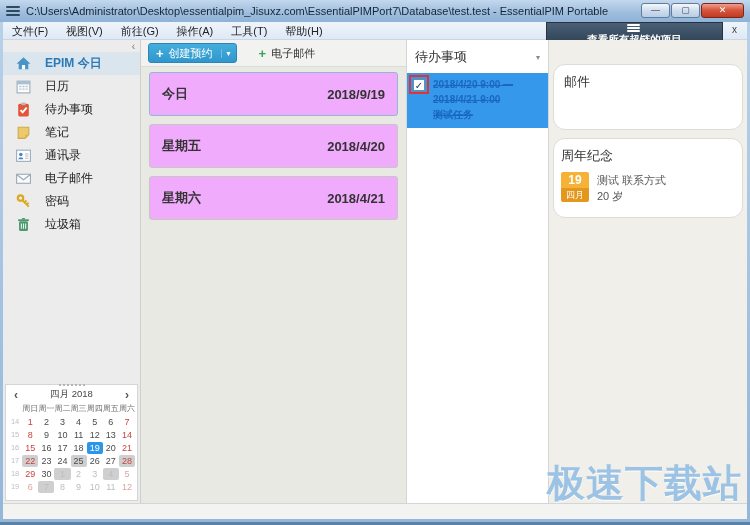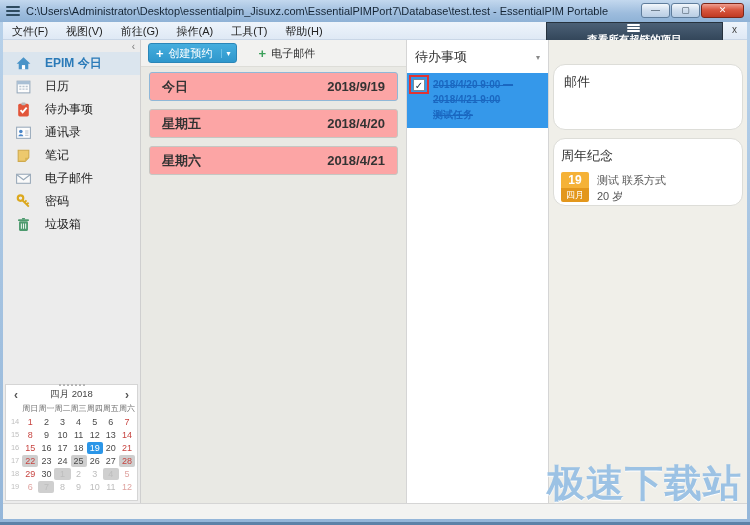--- a/index.html
+++ b/index.html
@@ -75,21 +75,21 @@
   .btn-appt{ display:flex; align-items:center; height:20px;
     background:linear-gradient(#45aede,#2f97cc); border:1px solid #2a86b8;
     border-radius:3px; color:#fff; font-size:11px; }
   .btn-appt .seg-main{ display:flex; align-items:center; padding:0 8px 0 7px; }
   .btn-appt .plus{ font-weight:bold; font-size:13px; margin-right:5px; }
   .btn-appt .seg-drop{ border-left:1px solid #6cc0e6; padding:0 5px; font-size:8px; }
   .btn-task{ display:flex; align-items:center; height:20px; margin-left:14px;
     padding:0 8px; color:#333; font-size:11px; }
   .btn-task .plus{ color:#3ba05a; font-weight:bold; font-size:13px; margin-right:5px; }
   .day-cards{ position:absolute; top:32px; left:8px; right:8px; }
-  .day-card{ height:29px; background:#fca5a5; border:1px solid #c6c6c2; border-radius:3px;
+  .day-card{ height:44px; background:#f0abfc; border:1px solid #c6c6c2; border-radius:3px;
     margin-bottom:8px; display:flex; align-items:center; justify-content:space-between;
     padding:0 12px; }
   .day-card.today{ border-color:#8fb8d8; }
   .day-label,.day-date{ font-size:13px; font-weight:bold; color:#333; }
   
   .todo{ position:absolute; left:403px; top:0; width:142px; bottom:0;
     background:#fff; border-left:1px solid #d5d5d5; }
   .todo-header{ display:flex; align-items:center; padding:8px 8px 4px; }
   .todo-title{ flex:1; font-size:13px; color:#333; }
   .todo-caret{ font-size:8px; color:#888; }
@@ -101,21 +101,21 @@
     background:#fff; border:1px solid #7a8a9a; font-size:10px; line-height:11px;
     text-align:center; color:#234; font-weight:bold; }
   .annotation{ position:absolute; left:2px; top:2px; width:20px; height:19px;
     border:2px solid #e03434; }
   
   .rightp{ position:absolute; left:545px; top:0; right:0; bottom:0;
     background:#f0efe9; border-left:1px solid #d5d5d5; }
   .rcard{ position:absolute; left:4px; right:4px; background:#fff;
     border:1px solid #ddddd8; border-radius:12px; padding:8px 10px; }
   .rcard.mail{ top:24px; height:66px; }
-  .rcard.anniv{ top:98px; height:68px;padding-left:7px; }
+  .rcard.anniv{ top:98px; height:80px;padding-left:7px; }
   .rcard-title{ font-size:13px; color:#333; }
   .anniv-row{ display:flex; margin-top:7px; }
   .date-badge{ width:28px; height:30px; border-radius:2px; overflow:hidden;
     text-align:center; flex:0 0 auto; }
   .date-badge .bd{ background:#f5b237; color:#fff; font-size:12px; font-weight:bold;
     height:16px; line-height:16px; }
   .date-badge .bm{ background:#e3971c; color:#fff; font-size:9px; height:14px; line-height:14px; }
   .anniv-info{ margin-left:8px; font-size:11px; color:#555; line-height:16px; }
   
   .statusbar{ position:absolute; left:3px; right:3px; bottom:6px; height:16px;
@@ -187,33 +187,33 @@
           <div class="side-item">
             <span class="sicon"><svg width="17" height="17" viewBox="0 0 16 16">
                 <rect x="3" y="2.5" width="10" height="12" rx="1.5" fill="#e2553a"></rect>
                 <rect x="6" y="1.5" width="4" height="2.5" rx="1" fill="#b8b8b8"></rect>
                 <path d="M5.2 8.5 l2 2.2 L11 6.2" stroke="#fff" stroke-width="1.8" fill="none"></path>
               </svg></span>
             <span class="slabel">待办事项</span>
           </div>
           <div class="side-item">
             <span class="sicon"><svg width="17" height="17" viewBox="0 0 16 16">
+                <path d="M3 3 h10 v7 l-3.5 3.5 H3 Z" fill="#edc96d" stroke="#cfa94c"></path>
+                <path d="M13 10 l-3.5 0 0 3.5 Z" fill="#d9b453"></path>
+              </svg></span>
+            <span class="slabel">笔记</span>
+          </div>
+          <div class="side-item">
+            <span class="sicon"><svg width="17" height="17" viewBox="0 0 16 16">
                 <rect x="1.5" y="3" width="13" height="10.5" fill="#fdfdfd" stroke="#99aabb"></rect>
                 <circle cx="5.5" cy="7" r="1.7" fill="#4a86c8"></circle>
                 <path d="M3.2 11.5 c0-2.6 4.6-2.6 4.6 0 Z" fill="#4a86c8"></path>
                 <path d="M9.5 6.5h3.2M9.5 8.5h3.2M9.5 10.5h3.2" stroke="#b5bec8" stroke-width="1"></path>
               </svg></span>
             <span class="slabel">通讯录</span>
-          </div>
-          <div class="side-item">
-            <span class="sicon"><svg width="17" height="17" viewBox="0 0 16 16">
-                <path d="M3 3 h10 v7 l-3.5 3.5 H3 Z" fill="#edc96d" stroke="#cfa94c"></path>
-                <path d="M13 10 l-3.5 0 0 3.5 Z" fill="#d9b453"></path>
-              </svg></span>
-            <span class="slabel">笔记</span>
           </div>
           <div class="side-item">
             <span class="sicon"><svg width="17" height="17" viewBox="0 0 16 16">
                 <rect x="1.5" y="4" width="13" height="8.5" fill="#fafafa" stroke="#98a8b8"></rect>
                 <path d="M1.5 4.2 L8 9.2 L14.5 4.2" fill="none" stroke="#98a8b8"></path>
               </svg></span>
             <span class="slabel">电子邮件</span>
           </div>
           <div class="side-item">
             <span class="sicon"><svg width="17" height="17" viewBox="0 0 16 16">

